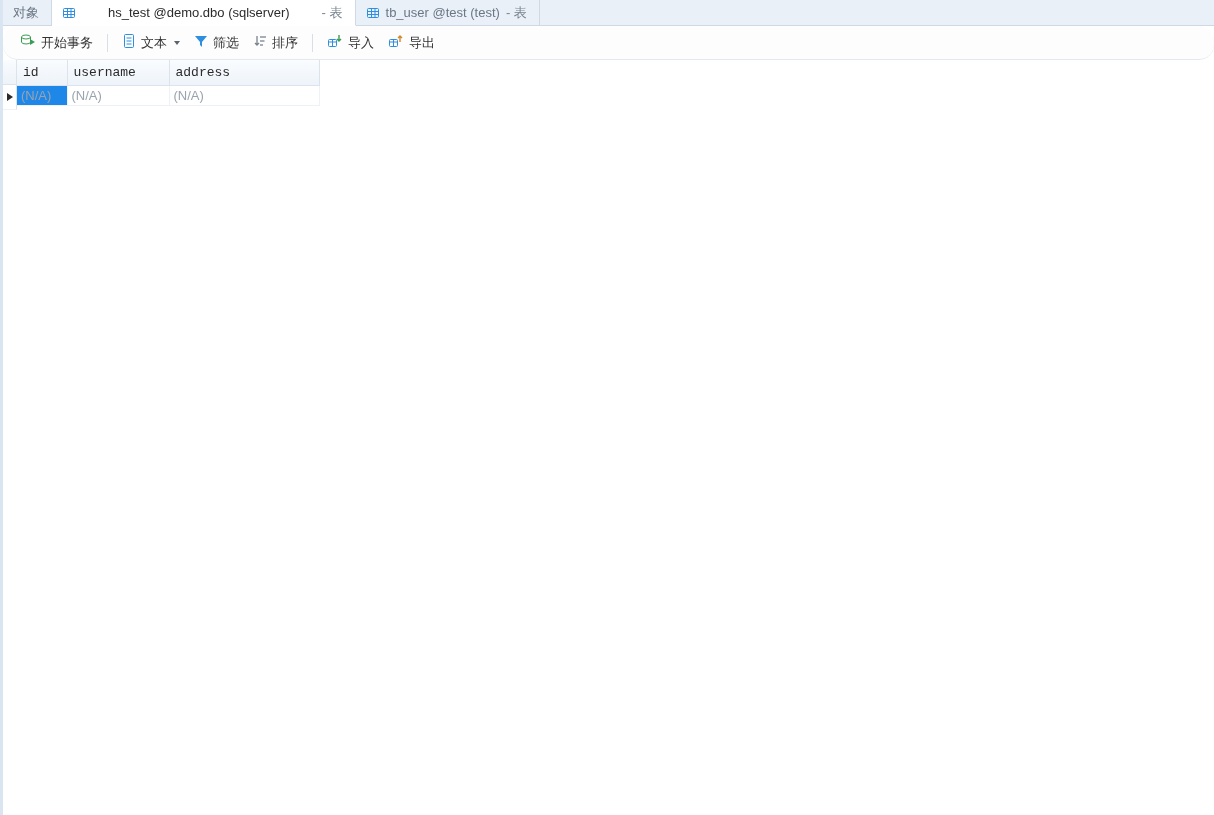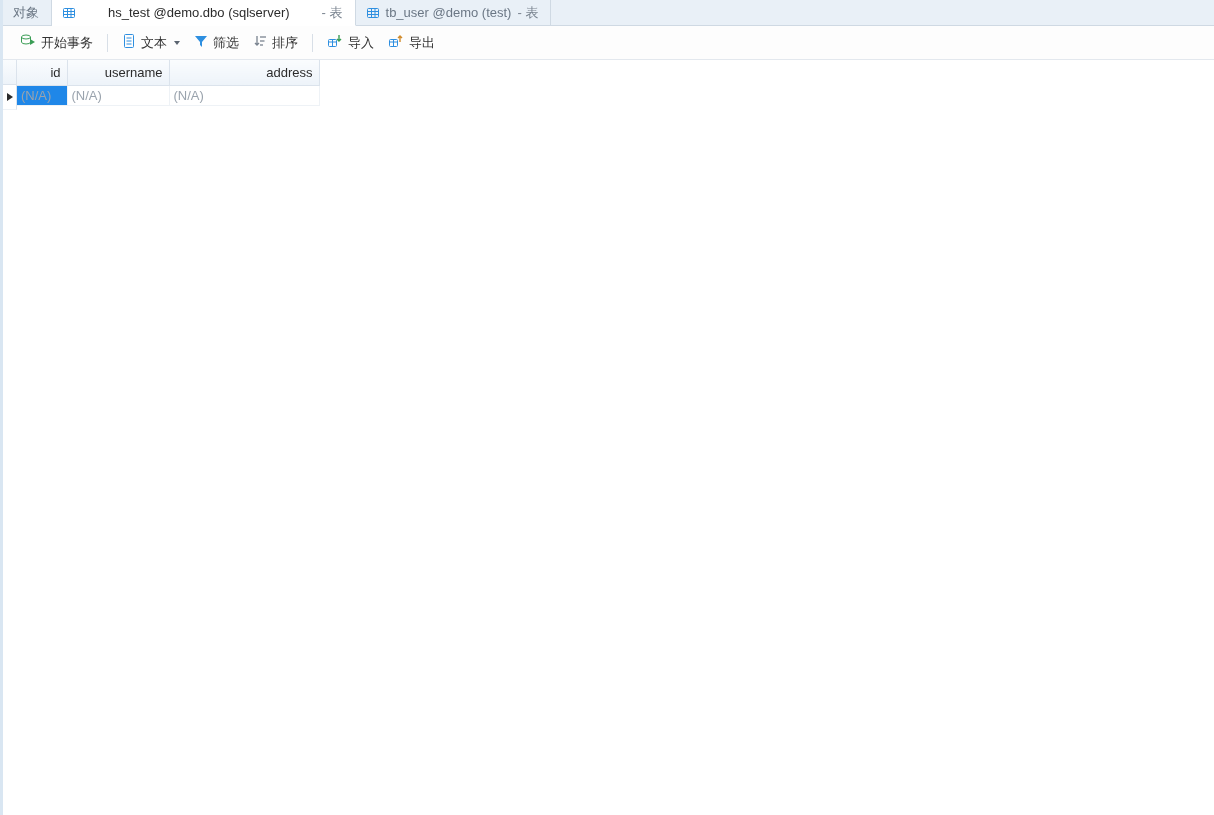--- a/index.html
+++ b/index.html
@@ -40,20 +40,21 @@
   .tab .suffix { color: #7a8490; }
   .tab-icon svg { display: block; }
   .toolbar {
     display: flex;
     align-items: center;
     height: 34px;
     padding: 0 10px;
     background: #fdfdfd;
     border-bottom: 1px solid #e3e8ee;
     gap: 0;
+    border-radius: 15px;
   }
   .tool-item {
     display: flex;
     align-items: center;
     gap: 5px;
     padding: 4px 7px;
     border-radius: 3px;
     cursor: pointer;
   }
   .tool-sep {
@@ -95,27 +96,28 @@
     width: 0; height: 0;
     border-top: 4px solid transparent;
     border-bottom: 4px solid transparent;
     border-left: 6px solid #2b2b2b;
   }
   table.data-grid {
     border-collapse: collapse;
   }
   table.data-grid th {
     font-weight: 400;
-    text-align: right;
+    text-align: left;
     padding: 0 6px;
     height: 25px;
     background: linear-gradient(#fafcfe, #edf3f9);
     border-right: 1px solid #dbe3ec;
     border-bottom: 1px solid #dbe3ec;
     color: #2b2b2b;
+    font-family: Liberation Mono, monospace;
   }
   table.data-grid td {
     height: 20px;
     padding: 0 4px;
     border-right: 1px solid #eef2f6;
     border-bottom: 1px solid #eef2f6;
     color: #9aa3ad;
   }
   td.cell-selected {
     background: #1f87e8;
@@ -148,21 +150,21 @@
   <div class="tab">
     <span class="tab-icon">
       <svg width="14" height="14" viewBox="0 0 14 14">
         <rect x="1.5" y="2.5" width="11" height="9" rx="1" fill="none" stroke="#2e8fe0" stroke-width="1"></rect>
         <line x1="1.5" y1="5.5" x2="12.5" y2="5.5" stroke="#2e8fe0"></line>
         <line x1="1.5" y1="8.5" x2="12.5" y2="8.5" stroke="#2e8fe0"></line>
         <line x1="5.5" y1="2.5" x2="5.5" y2="11.5" stroke="#2e8fe0"></line>
         <line x1="9" y1="2.5" x2="9" y2="11.5" stroke="#2e8fe0"></line>
       </svg>
     </span>
-    <span>tb_user @demo (test)</span>
+    <span>tb_user @test (test)</span>
     <span class="suffix"> - 表</span>
   </div>
 </div>
 
 <div class="toolbar">
   <div class="tool-item">
     <span>
       <svg width="16" height="16" viewBox="0 0 16 16">
         <ellipse cx="6" cy="4" rx="4.5" ry="2" fill="none" stroke="#3a9d55" stroke-width="1"></ellipse>
         <path d="M1.5 4 v5 a4.5 2 0 0 0 9 0 v-5" fill="none" stroke="#3a9d55" stroke-width="1"></path>

